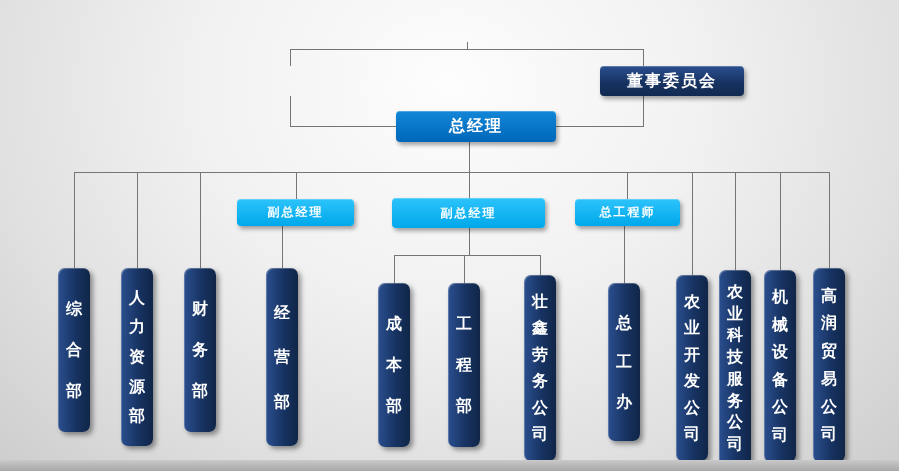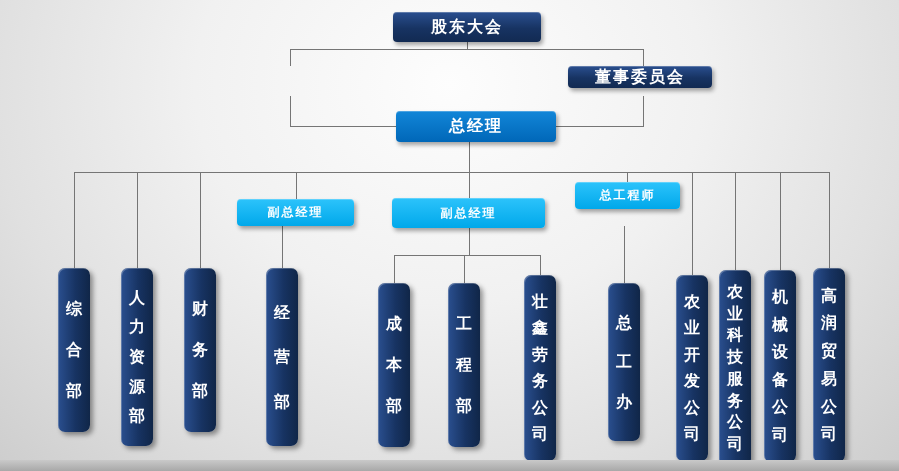--- a/index.html
+++ b/index.html
@@ -68,39 +68,36 @@
              M290 96 V126.5 H396 M643 96 V126.5 H542
              M469 142 V172 M74 172 H829
              M74 172 V268 M137 172 V268 M200 172 V268
              M296 172 V199 M282 226 V268
              M469 172 V198 M469 228 V255 M394 255 H540
              M394 255 V283 M464 255 V283 M540 255 V275
              M627 172 V199 M624 226 V283
              M692 172 V275 M735 172 V270 M780 172 V270 M829 172 V268" fill="none" stroke="#757575" stroke-width="1" shape-rendering="crispEdges"></path>
   </svg>
 
-  <div class="hbox navy" style="left:393px;top:12px;width:148px;height:30px">
-    <span>股东大会</span>
-  </div>
 
-  <div class="hbox navy" style="left:568px;top:66px;width:144px;height:22px">
+  <div class="hbox navy" style="left:600px;top:66px;width:144px;height:30px">
     <span>董事委员会</span>
   </div>
 
   <div class="hbox blue" style="left:396px;top:111px;width:160px;height:31px">
     <span>总经理</span>
   </div>
 
   <div class="hbox cyan" style="left:237px;top:199px;width:117px;height:27px">
     <span>副总经理</span>
   </div>
   <div class="hbox cyan" style="left:392px;top:198px;width:153px;height:30px">
     <span>副总经理</span>
   </div>
-  <div class="hbox cyan" style="left:575px;top:182px;width:105px;height:27px">
+  <div class="hbox cyan" style="left:575px;top:199px;width:105px;height:27px">
     <span>总工程师</span>
   </div>
 
   <div class="vtag" style="left:58px;top:268px;height:164px">
       <span>综</span>
       <span>合</span>
       <span>部</span>
     </div>
   <div class="vtag" style="left:121px;top:268px;height:178px">
       <span>人</span>

